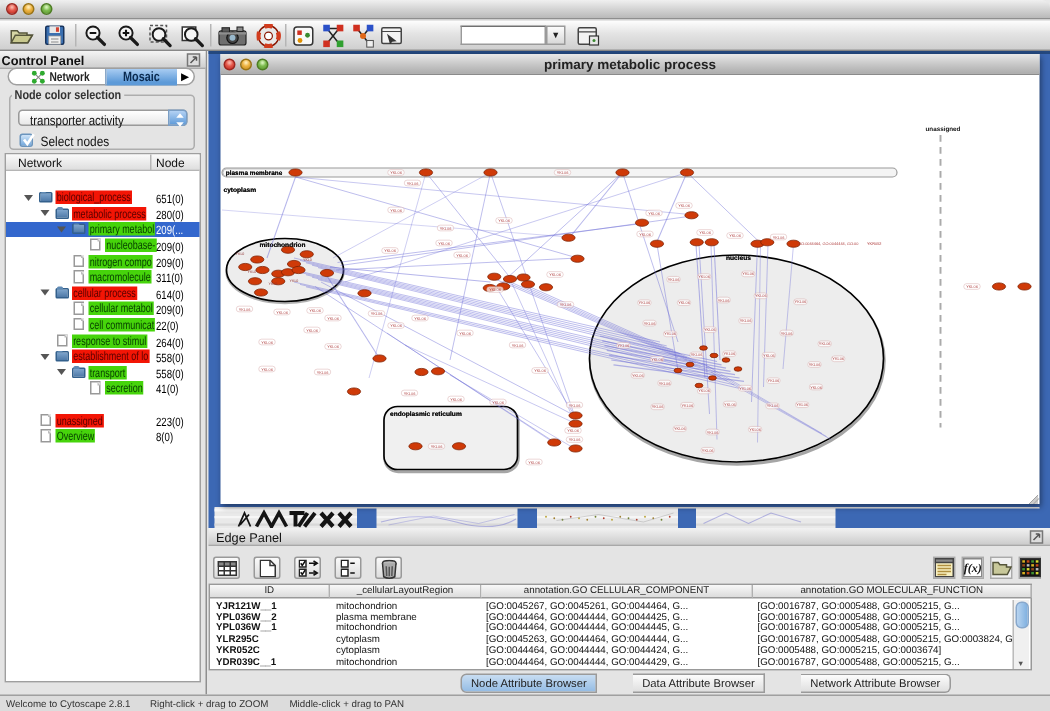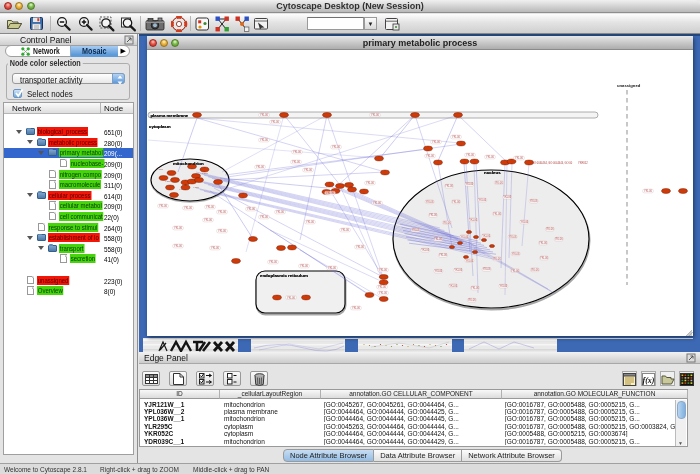--- a/index.html
+++ b/index.html
@@ -13,21 +13,21 @@
 .apptitle{position:absolute;left:0;top:1px;width:700px;text-align:center;font-size:9px;font-weight:bold;color:#303030;}
 .toolbar{position:absolute;left:0;top:14px;width:700px;height:20px;background:linear-gradient(#fdfdfd,#e3e3e3 45%,#cfcfcf);border-bottom:1px solid #888;}
 .tsep{position:absolute;top:2px;height:15px;width:1px;background:#b5b5b5;}
 .ticon{position:absolute;top:2px;}
 .searchlbl{position:absolute;left:276px;top:5px;font-size:11px;color:#222;margin-left:40px;}
 .searchbox{position:absolute;left:307px;top:3px;width:57px;height:13px;background:#fff;border:1px solid #9a9a9a;border-top-color:#707070;}
 .searchdrop{position:absolute;left:364px;top:3px;width:13px;height:13px;background:linear-gradient(#fcfcfc,#d8d8d8);border:1px solid #9a9a9a;font-size:6px;color:#222;text-align:center;line-height:13px;}
 
 .ctrl{position:absolute;left:0;top:34px;width:138px;height:429px;background:#e4e4e4;border-right:1px solid #8f8f8f;}
 .ctrlhead{position:absolute;left:0;top:0;width:137px;height:12px;background:linear-gradient(#f4f4f4,#cfcfcf);border-bottom:1px solid #aaa;}
-.ctrlhead span{position:absolute;left:20px;top:1px;font-size:8.5px;color:#111;}
+.ctrlhead span{position:absolute;left:1px;top:1px;font-size:8.5px;color:#111;font-weight:bold;}
 .tabbar{position:absolute;left:5px;top:11px;width:125px;height:12px;background:#fff;border:1px solid #9f9f9f;border-radius:6px;}
 .tabnet{position:absolute;left:0;top:0;width:62px;height:10px;font-size:8.5px;font-weight:bold;color:#222;}
 .tabnet span{position:absolute;left:27px;top:0px;transform:scaleX(0.8);transform-origin:0 50%;display:inline-block;}
 .tabmos{position:absolute;left:64px;top:0;width:48px;height:11px;background:linear-gradient(#a8ccf2,#5d9ad8 80%);border-left:1px solid #8aa8c8;font-size:9px;font-weight:bold;color:#0a2a50;text-align:center;transform:none;}.tabmos i{display:inline-block;font-style:normal;transform:scaleX(0.8);}
 .tabarr{position:absolute;right:3px;top:1px;font-size:7px;color:#000;}
 .grp{position:absolute;left:6px;top:29px;width:124px;height:37px;border:1px solid #adadad;border-radius:3px;}
 .grplbl{position:absolute;left:8px;top:24px;font-size:8.5px;font-weight:bold;color:#333;background:#e4e4e4;padding:0 2px;transform:scaleX(0.85);transform-origin:0 50%;}
 .combo{position:absolute;left:12px;top:39px;width:113px;height:11px;background:linear-gradient(#ffffff,#e8e8e8);border:1px solid #9a9a9a;border-radius:3px;font-size:9px;color:#111;}
 .combo span{position:absolute;left:7px;top:0.5px;transform:scaleX(0.85);transform-origin:0 50%;display:inline-block;}
 .combobtn{position:absolute;right:-1px;top:-1px;width:13px;height:11px;background:linear-gradient(#b4d2f4,#5f9bd9);border:1px solid #7a9ec5;border-radius:0 3px 3px 0;}
@@ -64,34 +64,33 @@
 .dphead span{position:absolute;left:5px;top:1px;font-size:8.5px;color:#111;}
 .dbtn{position:absolute;top:19px;width:18px;height:15px;background:linear-gradient(#fafafa,#dddddd);border:1px solid #999;border-radius:2px;}
 .dbtnr{position:absolute;top:19px;width:15px;height:15px;border:1px solid #aaa;background:#f0f0f0;}
 .dtable{position:absolute;left:0px;top:37px;width:549px;height:58px;background:#fff;border:1px solid #999;}
 .dth{position:absolute;top:0;height:9px;background:linear-gradient(#f8f8f8,#dcdcdc);border-right:1px solid #b0b0b0;border-bottom:1px solid #999;font-size:6.5px;color:#222;text-align:center;overflow:hidden;}
 .dtr{position:absolute;height:7.4px;font-size:6.5px;color:#111;white-space:nowrap;}
 .dtd{position:absolute;top:0.5px;overflow:hidden;}
 .dscroll{position:absolute;right:1px;top:10px;width:11px;height:46px;background:#f0f0f0;border-left:1px solid #bbb;}
 .dthumb{position:absolute;left:1px;top:1px;width:9px;height:18px;background:linear-gradient(90deg,#b8d4f0,#7fb0e0);border:1px solid #88a8cc;border-radius:4px;}
 .dtabs{position:absolute;left:144px;top:97px;height:12px;font-size:7.5px;color:#222;}
-.dtab{float:left;padding:1px 6px;background:linear-gradient(#fcfcfc,#dfdfdf);border:1px solid #9a9a9a;border-left:none;line-height:9px;}
+.dtab{float:left;padding:1px 6px;background:linear-gradient(#fcfcfc,#dfdfdf);border:1px solid #9a9a9a;border-left:none;line-height:9px;margin-left:24px;}
 .dtab:first-child{border-left:1px solid #9a9a9a;border-radius:4px 0 0 4px;}
 .dtab:last-child{border-radius:0 4px 4px 0;}
 .dtab.on{background:linear-gradient(#c8ddf2,#94bce4);}
 .statusbar{position:absolute;left:0;top:463px;width:700px;height:11px;background:#dcdcdc;border-top:1px solid #a0a0a0;font-size:6.5px;color:#333;}
 .statusbar span{position:absolute;top:2px;}
 </style></head>
 <body>
 <div class="app">
  <div class="titlebar">
       <div class="tl r"></div>
       <div class="tl y"></div>
       <div class="tl g"></div>
-      <div class="apptitle">Cytoscape Desktop (New Session)</div>
     </div>
  <div class="toolbar">
       <svg class="ticon" style="left:6px" width="17" height="15" viewBox="0 0 17 15">
         <path d="M1.5 12.5 L1.5 4.5 L5.5 4.5 L6.8 6 L12 6 L12 7.5 L15.5 7.5 L12.5 12.5 Z" fill="#d6d6a4" stroke="#55553a" stroke-width="1"></path>
         <path d="M1.5 12.5 L4.2 7.5 L15.5 7.5 L12.5 12.5 Z" fill="#c9c98f" stroke="#55553a" stroke-width="1"></path>
       </svg>
       <svg class="ticon" style="left:29px" width="16" height="15" viewBox="0 0 16 15">
         <rect x="1.5" y="1.5" width="12" height="12" rx="1" fill="#3a6fb0" stroke="#17335c" stroke-width="1"></rect>
         <rect x="4" y="1.5" width="7" height="4.5" fill="#e8e8e8"></rect>
         <rect x="8.3" y="2.2" width="2" height="3" fill="#d04030"></rect>

